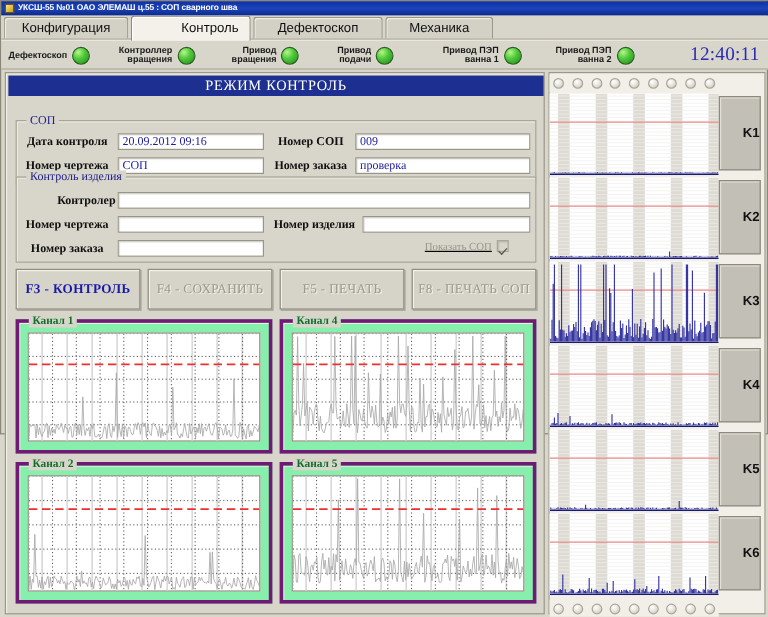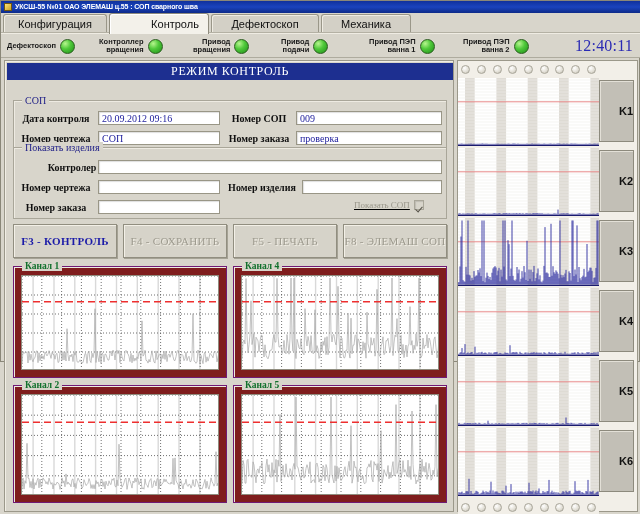--- a/index.html
+++ b/index.html
@@ -193,22 +193,22 @@
     font-size: 11px;
     letter-spacing: 0.3px;
     cursor: default;
   }
   .fbtn.enabled { color: #1a1aa8; font-weight: bold; }
   .fbtn.disabled { color: #9d9a8e; text-shadow: 1px 1px 0 #f0ede4; }
 
   
   .chanbox {
     position: absolute;
-    border: 1px solid #701a75;
-    background: #7f1d1d;
+    border: 3px solid #701a75;
+    background: #86efac;
     box-shadow: inset 1px 1px 0 #eeebe2;
   }
   .chan-title {
     position: absolute; top: -6px; left: 8px;
     background: #d8d5cb;
     padding: 0 3px;
     font-family: "Liberation Serif", serif;
     font-size: 9.5px;
     font-weight: bold;
     color: #10702c;
@@ -326,21 +326,21 @@
       <div class="fld-input" style="left:282px; top:10px; width:146px; height:14px;">009</div>
 
       <div class="fld-label" style="left:4px; top:32px; width:76px;">Номер чертежа</div>
       <div class="fld-input" style="left:84px; top:30px; width:122px; height:14px;">СОП</div>
 
       <div class="fld-label" style="left:212px; top:32px; width:66px;">Номер заказа</div>
       <div class="fld-input" style="left:282px; top:30px; width:146px; height:14px;">проверка</div>
     </div>
 
     <div class="groupbox" style="left:8px; top:86px; width:434px; height:72px;">
-      <div class="group-title">Показать изделия</div>
+      <div class="group-title">Контроль изделия</div>
 
       <div class="fld-label" style="left:20px; top:14px; width:76px;">Контролер</div>
       <div class="fld-input" style="left:84px; top:12px; width:344px; height:14px;"></div>
 
       <div class="fld-label" style="left:4px; top:34px; width:76px;">Номер чертежа</div>
       <div class="fld-input" style="left:84px; top:32px; width:122px; height:14px;"></div>
 
       <div class="fld-label" style="left:212px; top:34px; width:72px;">Номер изделия</div>
       <div class="fld-input" style="left:288px; top:32px; width:140px; height:14px;"></div>
 
@@ -356,21 +356,21 @@
   <div class="fbtn enabled" style="left: 8px; width: 104px; top: 163px;">
         <span>F3 - КОНТРОЛЬ</span>
       </div>
       <div class="fbtn disabled" style="left: 118px; width: 104px; top: 163px;">
         <span>F4 - СОХРАНИТЬ</span>
       </div>
       <div class="fbtn disabled" style="left: 228px; width: 104px; top: 163px;">
         <span>F5 - ПЕЧАТЬ</span>
       </div>
       <div class="fbtn disabled" style="left: 338px; width: 104px; top: 163px;">
-        <span>F8 - ЭЛЕМАШ СОП</span>
+        <span>F8 - ПЕЧАТЬ СОП</span>
       </div>
       <div class="chanbox" style="left: 8px; top: 205px; width: 214px; height: 112px;">
         <div class="chan-title">Канал 1</div>
         <div class="chan-plot">
           <svg width="198" height="95" viewBox="0 0 198 95">
             <rect x="10.4" y="0" width="1.4" height="95" fill="#d9d9d9"></rect>
             <rect x="31.3" y="0" width="1.4" height="95" fill="#d9d9d9"></rect>
             <rect x="52.1" y="0" width="1.4" height="95" fill="#d9d9d9"></rect>
             <rect x="72.9" y="0" width="1.4" height="95" fill="#d9d9d9"></rect>
             <rect x="93.8" y="0" width="1.4" height="95" fill="#d9d9d9"></rect>

